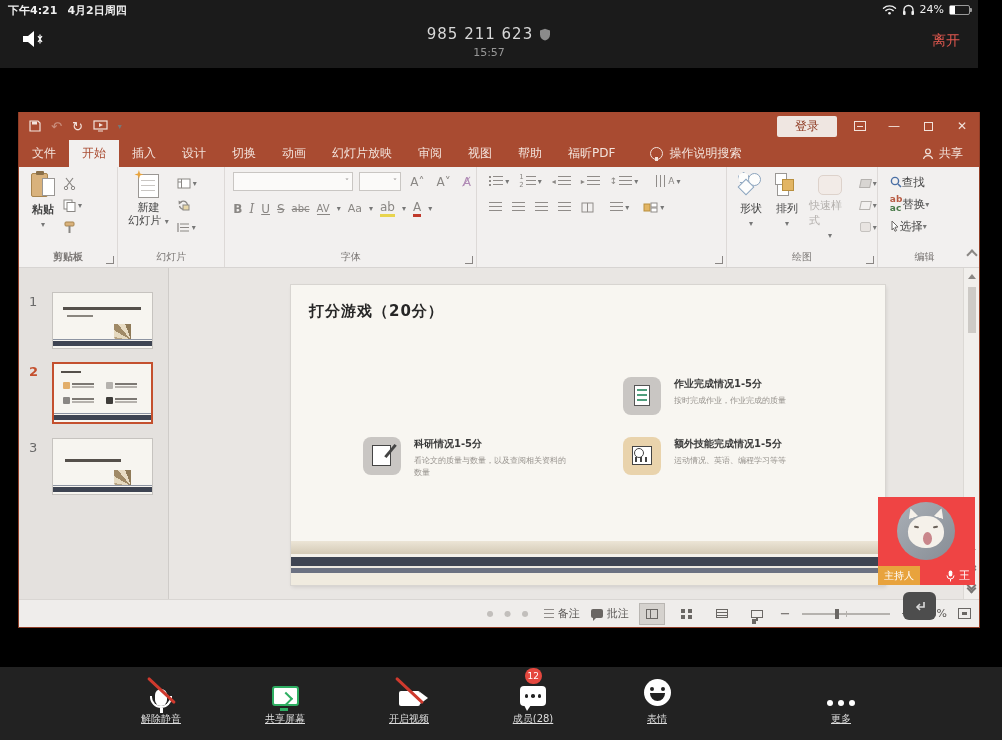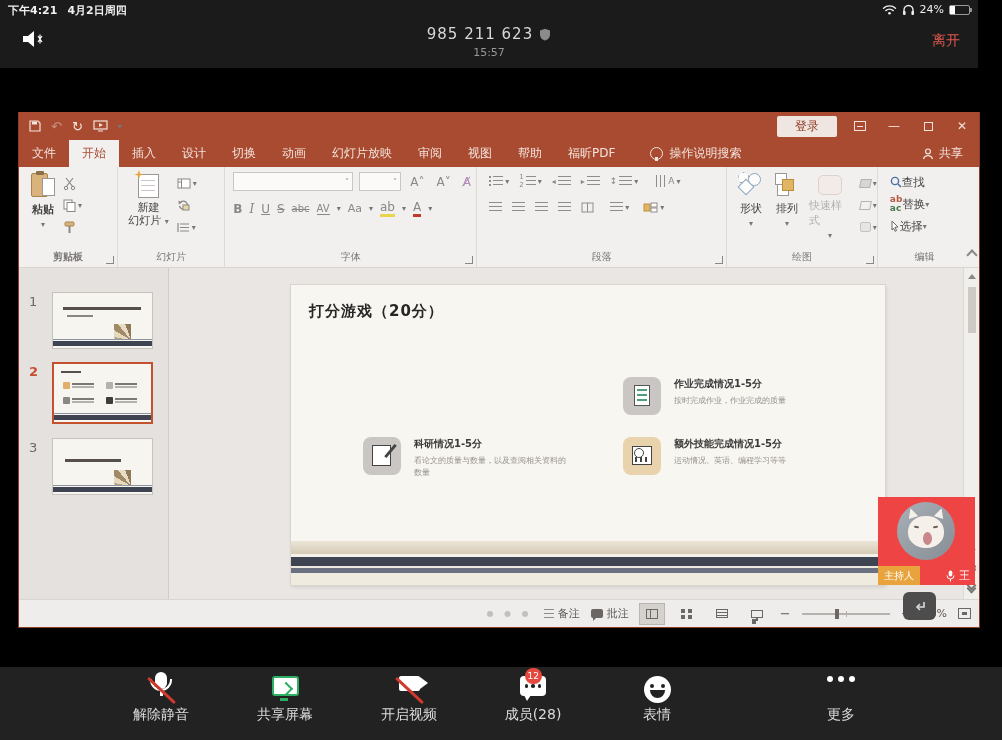--- a/index.html
+++ b/index.html
@@ -174,22 +174,22 @@
   .eye.l{left:17px;transform:rotate(12deg);}
   .eye.r{left:36px;transform:rotate(-12deg);}
   .tilebar{position:absolute;left:0;bottom:0;width:100%;height:19px;display:flex;align-items:center;}
   .hostchip{background:#E8A33D;color:#fff;font-size:10px;height:100%;display:flex;align-items:center;padding:0 6px;}
   .tilename{margin-left:auto;display:flex;align-items:center;gap:4px;padding-right:5px;font-size:11px;color:#fff;}
   .collapsebtn{position:absolute;left:903px;top:592px;width:33px;height:28px;background:#4d4d4d;border-radius:6px;z-index:30;display:flex;align-items:center;justify-content:center;}
 
   
   .dock{position:absolute;left:0;top:667px;width:1002px;height:73px;background:#222;display:flex;justify-content:center;align-items:flex-start;padding-top:9px;gap:52px;}
   .dbtn{display:flex;flex-direction:column;align-items:center;width:72px;position:relative;}
-  .dbtn .lbl{font-size:14px;color:#dcdcdc;margin-top:0;white-space:nowrap;}
-  .ic{position:relative;width:34px;height:30px;display:flex;align-items:flex-start;justify-content:center;}
+  .dbtn .lbl{font-size:10px;color:#dcdcdc;margin-top:6px;white-space:nowrap;text-decoration:underline;}
+  .ic{position:relative;width:34px;height:30px;display:flex;align-items:flex-end;justify-content:center;}
   .slash{position:absolute;left:-1px;top:13px;width:37px;height:3px;background:#cf3a2e;transform:rotate(-137deg);border-radius:2px;}
   .micbody{position:relative;width:12px;height:17px;background:#fff;border-radius:6px;margin-top:-4px;}
   .miccup{position:absolute;left:-5px;top:7px;width:22px;height:12px;border:2.5px solid #fff;border-top:none;border-radius:0 0 12px 12px;}
   .miccup::after{content:'';position:absolute;left:8px;bottom:-7px;width:2.5px;height:5px;background:#fff;}
   .cambody{width:21px;height:15px;background:#fff;border-radius:2px;position:relative;}
   .cambody::after{content:'';position:absolute;right:-8px;top:1px;border-right:8px solid #fff;border-top:6px solid transparent;border-bottom:6px solid transparent;transform:scaleX(-1);}
   .screenic{width:27px;height:20px;border:2.5px solid #2eae62;border-radius:3px;background:#fff;position:relative;}
   .screenic::before{content:'';position:absolute;left:7px;top:3px;width:8px;height:8px;border-top:2.5px solid #2eae62;border-right:2.5px solid #2eae62;transform:rotate(45deg) translate(2px,2px);}
   .screenic::after{content:'';position:absolute;left:6px;bottom:-7px;width:8px;height:3px;background:#2eae62;}
   .chatic{width:26px;height:20px;background:#fff;border-radius:4px;position:relative;display:flex;align-items:center;justify-content:center;gap:3px;}
@@ -459,21 +459,20 @@
           </div>
         <div class="mini" style="margin-left:4px;">
             <svg width="15" height="11" viewBox="0 0 15 11">
               <rect x="1" y="2" width="6" height="7" fill="#e2b564" stroke="#b98f3e"></rect>
               <rect x="8" y="1" width="6" height="4" fill="#fff" stroke="#908c89"></rect>
               <rect x="8" y="6" width="6" height="4" fill="#fff" stroke="#908c89"></rect>
             </svg>
             <span class="dd">▾</span>
           </div>
       </div>
-      <div class="glabel">段落</div>
       <div class="launcher"></div>
     </div>
 
     <div class="rgroup" style="width:152px;">
       <div style="display:flex;gap:9px;padding-left:10px;">
         <div class="bigbtn">
           <div class="shapesicon">
               <div class="p"></div>
               <div class="c"></div>
               <div class="d"></div>

